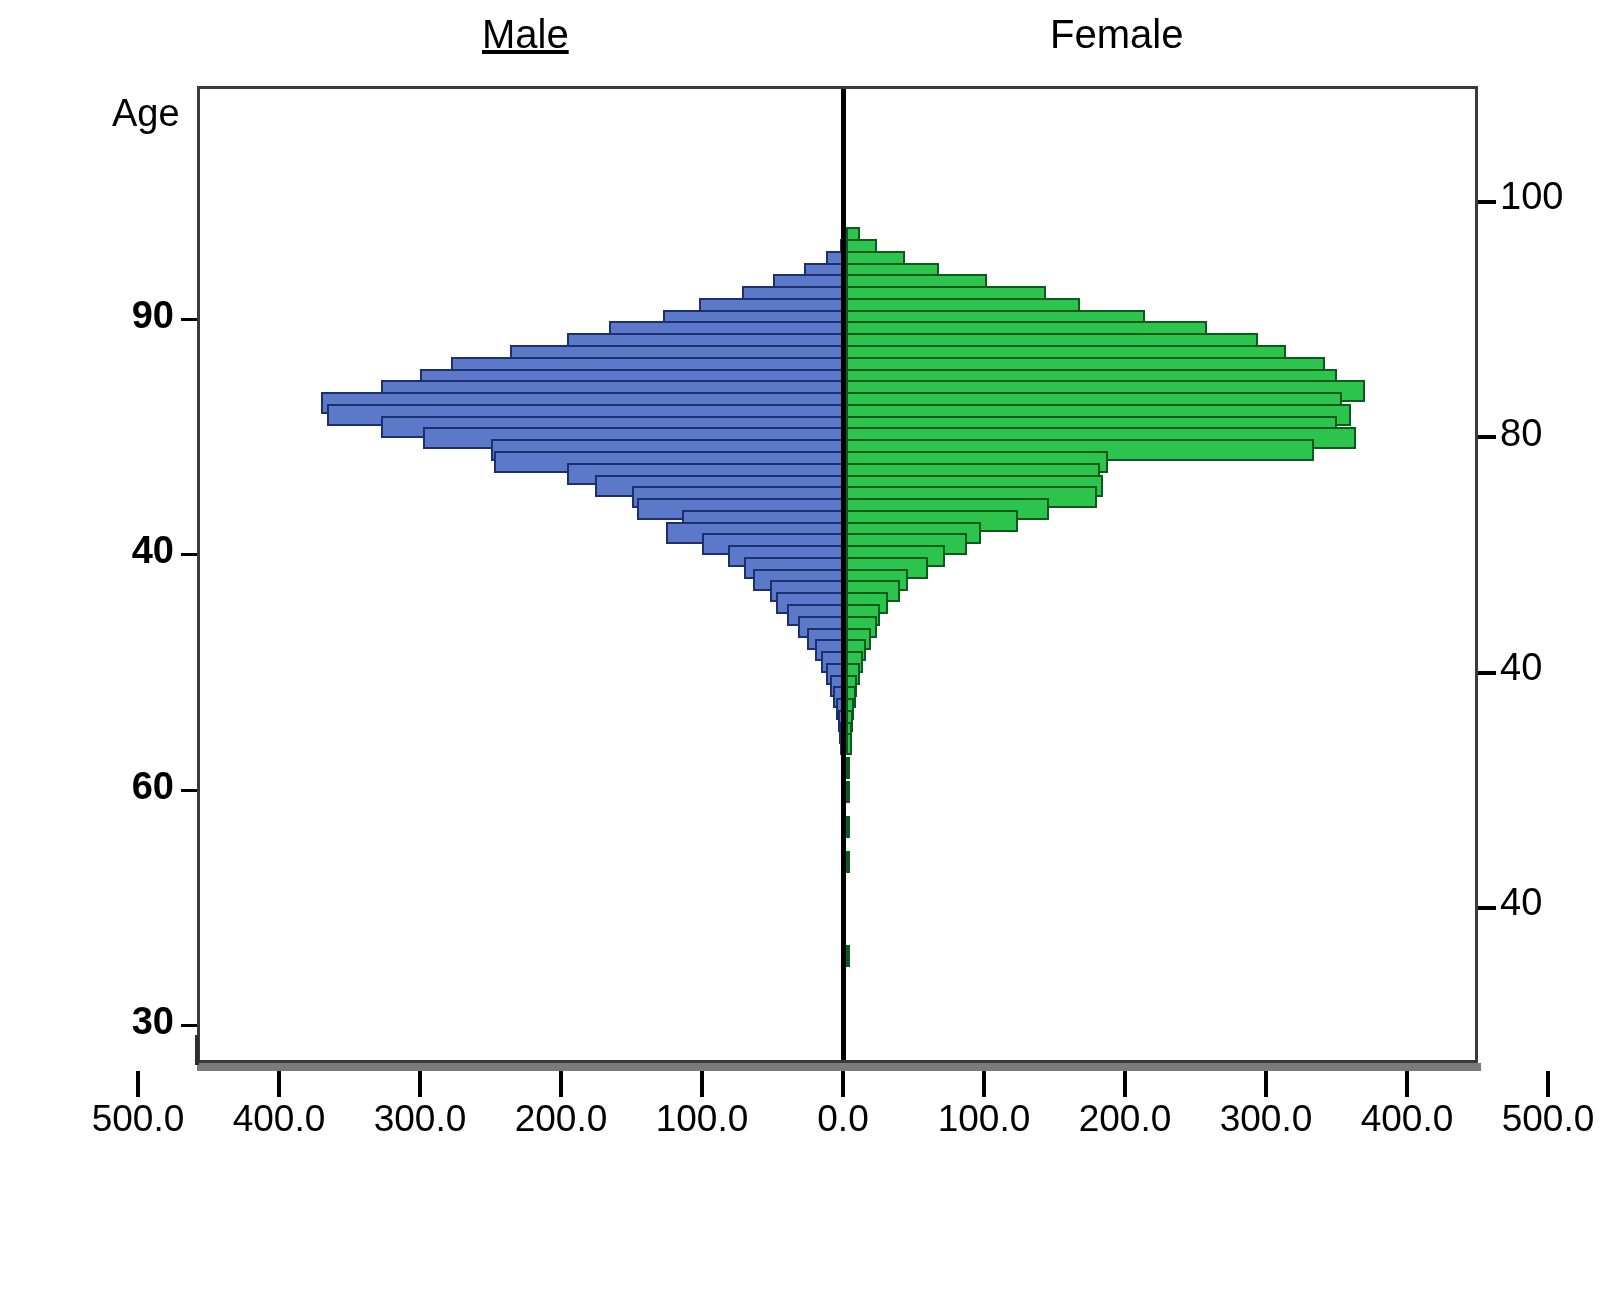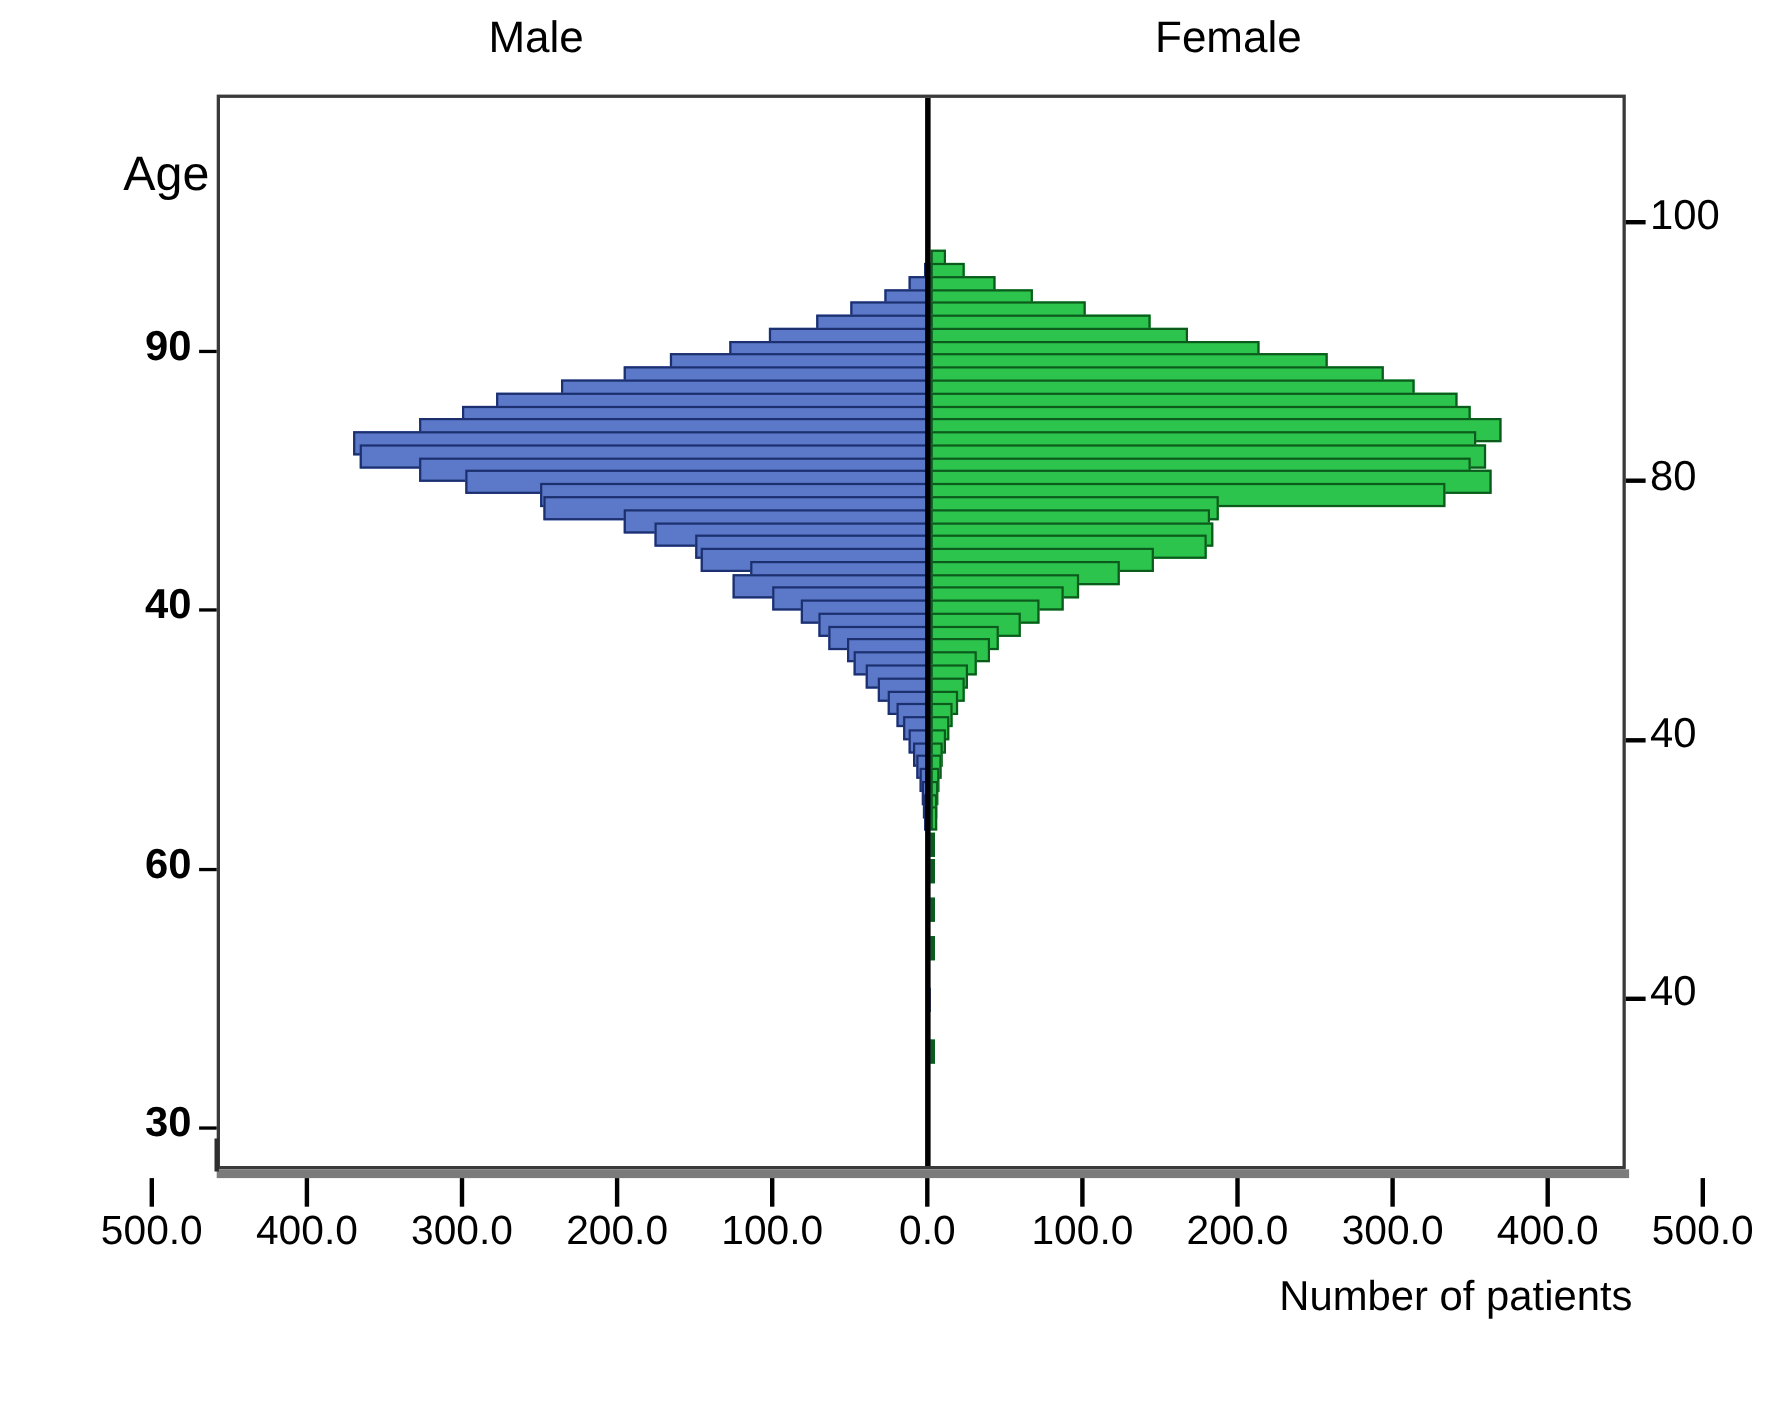--- a/index.html
+++ b/index.html
@@ -1,23 +1,23 @@
 <!DOCTYPE html>
 <html><head>
 <meta charset="utf-8">
 <style>
   html,body{margin:0;padding:0;background:#ffffff;}
   body{width:1613px;height:1292px;font-family:"Liberation Sans",sans-serif;color:#000;overflow:hidden;}
   #root{position:relative;width:1613px;height:1292px;}
 
   .hdr{position:absolute;font-size:40px;color:#000;white-space:nowrap;}
-  #male-title{left:444px;top:12px;}
+  #male-title{left:482px;top:12px;text-decoration:underline;}
   #female-title{left:1050px;top:12px;}
 
-  #age-label{position:absolute;left:112px;top:92px;font-size:44px;white-space:nowrap;margin-top:42px;}
+  #age-label{position:absolute;left:112px;top:92px;font-size:38px;white-space:nowrap;}
 
   #plot{position:absolute;left:197px;top:86px;width:1281px;height:977px;
         border:3px solid #3a3a3a;box-sizing:border-box;background:#fff;overflow:hidden;}
 
   #zeroline{position:absolute;left:641px;top:0;width:5px;height:977px;background:#000;z-index:40;}
 
   .bar{position:absolute;height:22px;box-sizing:border-box;}
   .bar.male{background:#5b79c8;border:2px solid #1c2f6e;}
   .bar.female{background:#2cc44c;border:2px solid #0c5a1c;}
 
@@ -192,14 +192,13 @@
       <div class="xtick" style="left: 1123px;"></div>
       <div class="xtlabel" style="left: 1045px;">200.0</div>
       <div class="xtick" style="left: 1264px;"></div>
       <div class="xtlabel" style="left: 1186px;">300.0</div>
       <div class="xtick" style="left: 1405px;"></div>
       <div class="xtlabel" style="left: 1327px;">400.0</div>
       <div class="xtick" style="left: 1546px;"></div>
       <div class="xtlabel" style="left: 1468px;">500.0</div>
     </div>
 
-  <div id="xaxis-title">Number of patients</div>
 </div>
 
 </body></html>

